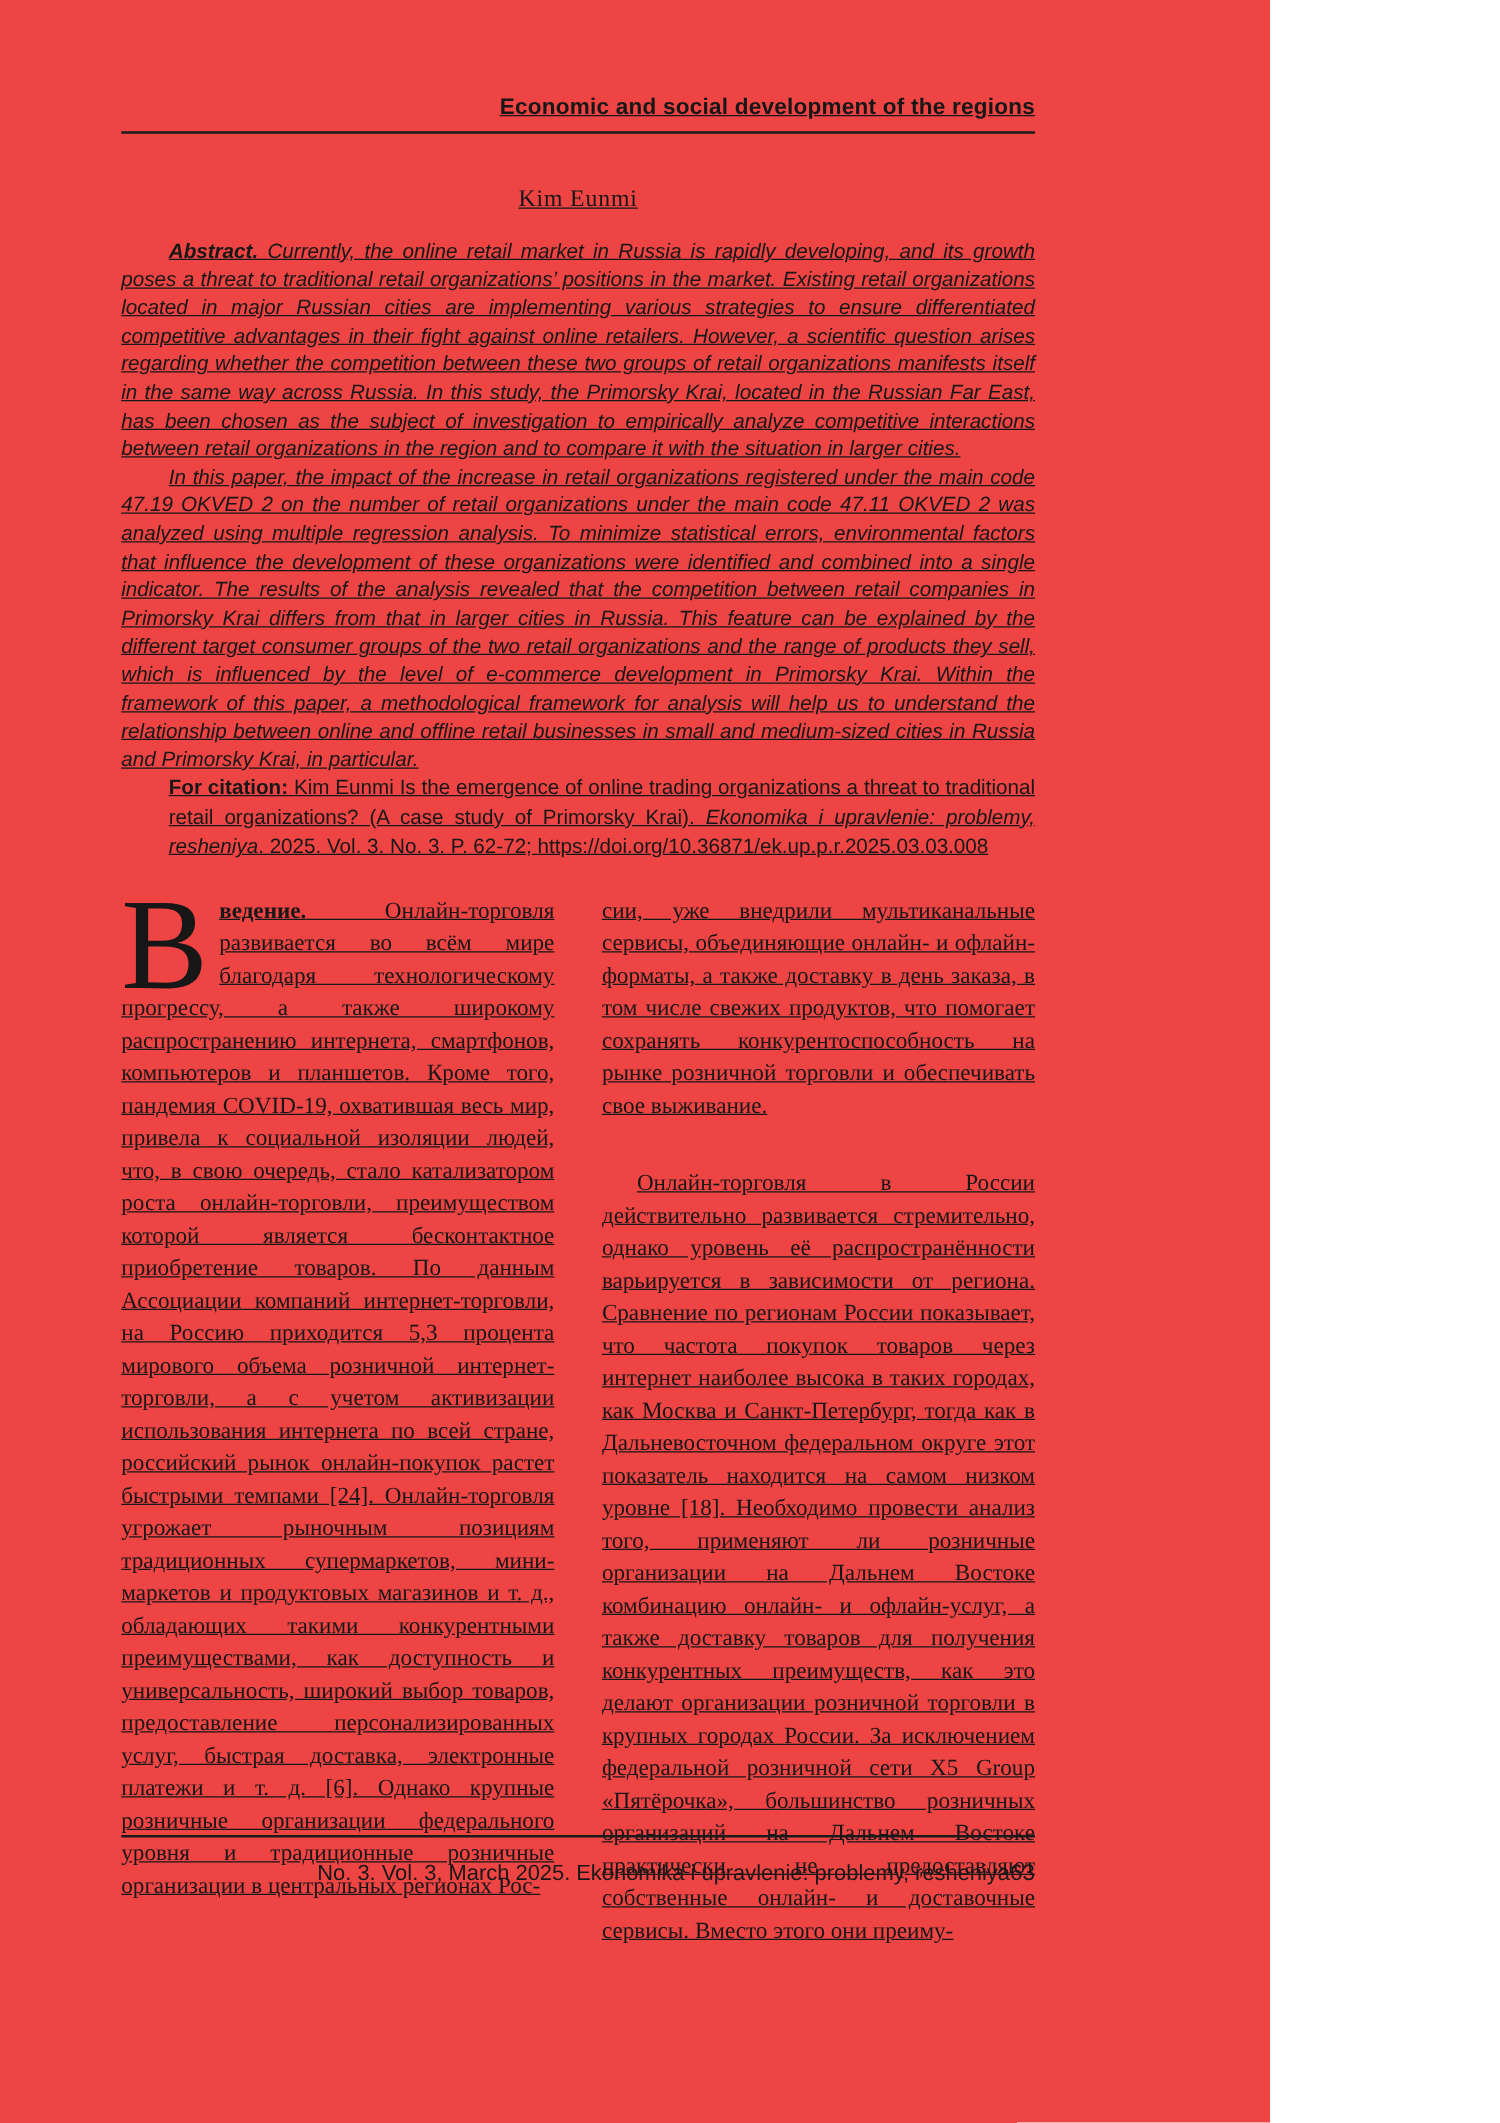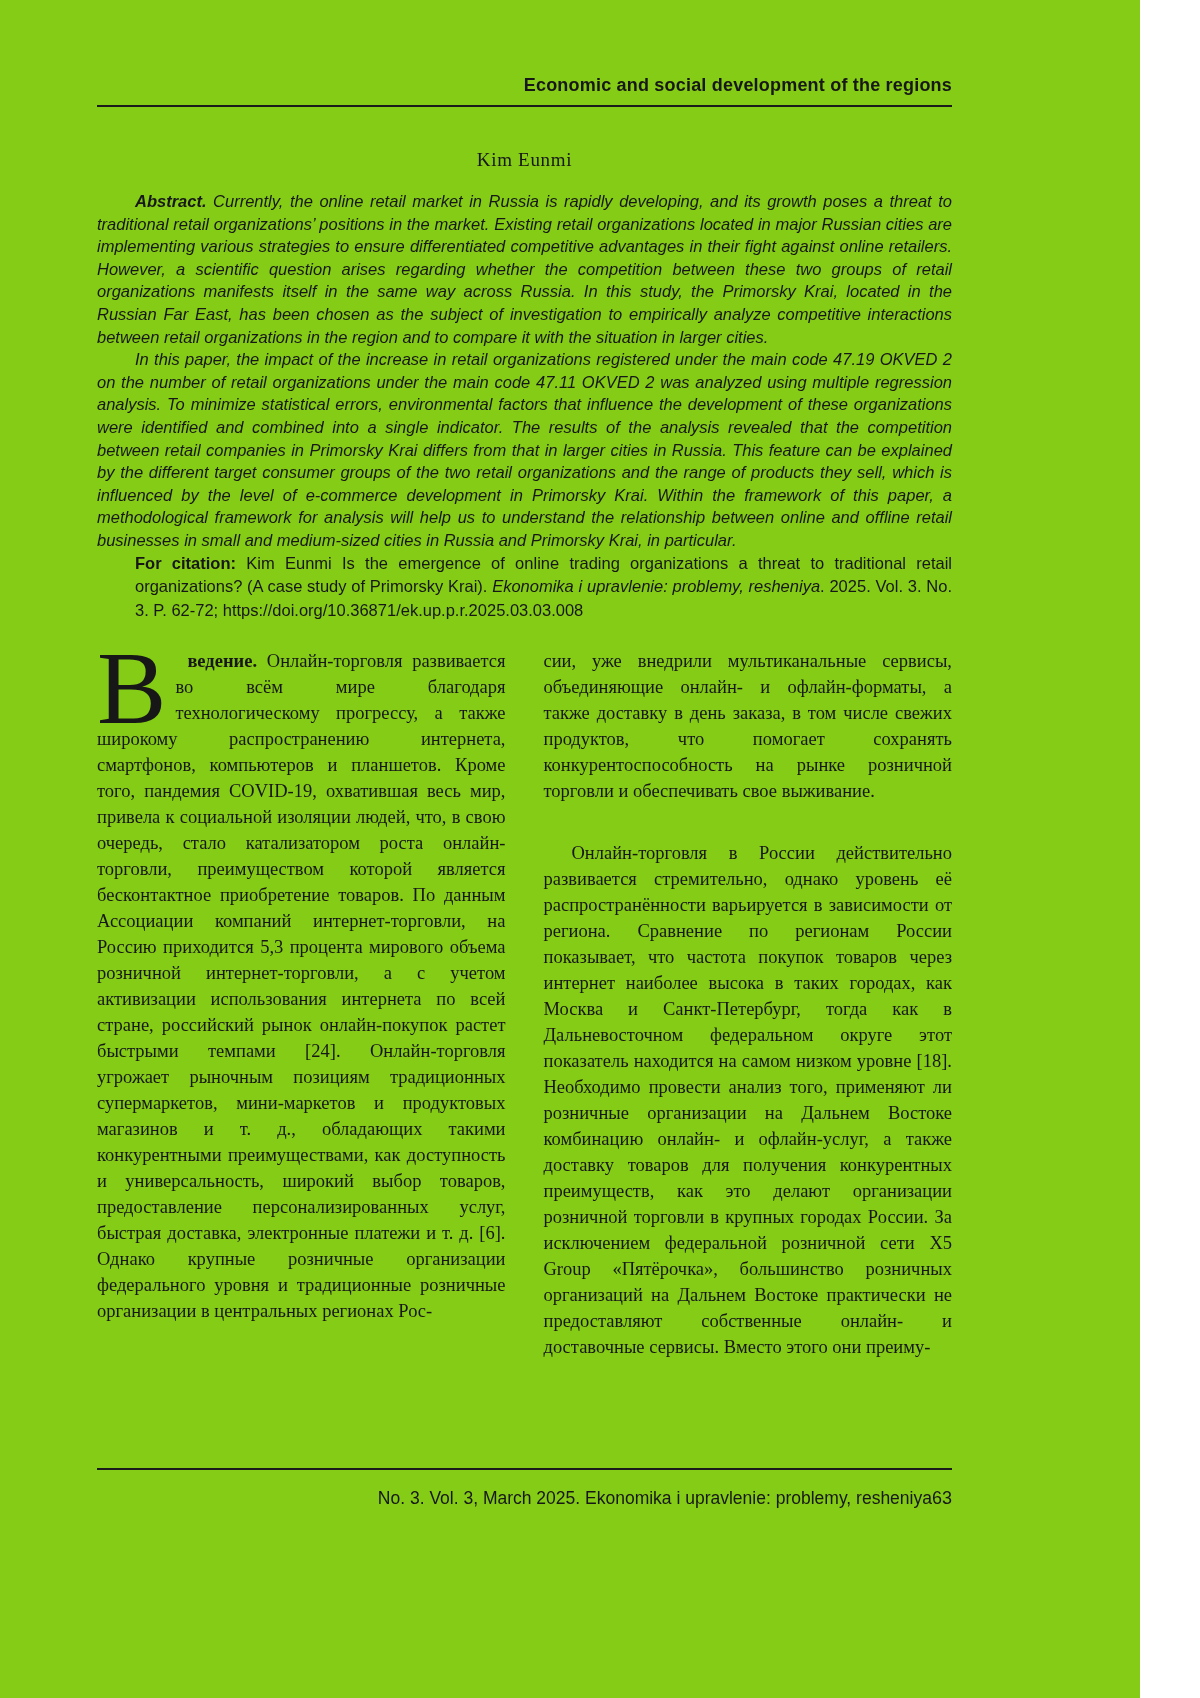--- a/index.html
+++ b/index.html
@@ -1,25 +1,26 @@
 <!DOCTYPE html>
 <html lang="en"><head>
 <meta charset="utf-8">
 <style>
   * { margin: 0; padding: 0; box-sizing: border-box; }
   html, body { background: #ffffff; }
 
   .page {
     position: relative;
-    width: 1140px;
+    width: 1016px;
     height: 1698px;
-    background: #84cc16;
+    background: #ef4444;
     color: #171717;
     padding: 74px 188px 0 97px;
     overflow: hidden;
+    text-decoration: underline;
   }
 
   .running-head {
     font-family: "Liberation Sans", sans-serif;
     font-weight: bold;
     font-size: 18px;
     line-height: 22px;
     letter-spacing: 0.2px;
     text-align: right;
   }
@@ -69,21 +70,21 @@
   .body-col p.indent { text-indent: 28px; margin-top: 36px; }
 
   .dropcap {
     float: left;
     font-family: "Liberation Serif", serif;
     font-size: 104px;
     line-height: 76px;
     height: 76px;
     margin: 2px 9px 0 0;
   }
-  .section-lead { font-weight: bold; margin-left: 12px; }
+  .section-lead { font-weight: bold; }
 
   .page-footer {
     position: absolute;
     left: 97px;
     right: 188px;
     top: 1468px;
     font-family: "Liberation Sans", sans-serif;
   }
   .foot-rule { border: none; border-top: 2px solid #1b1b1b; }
   .footer-row {

